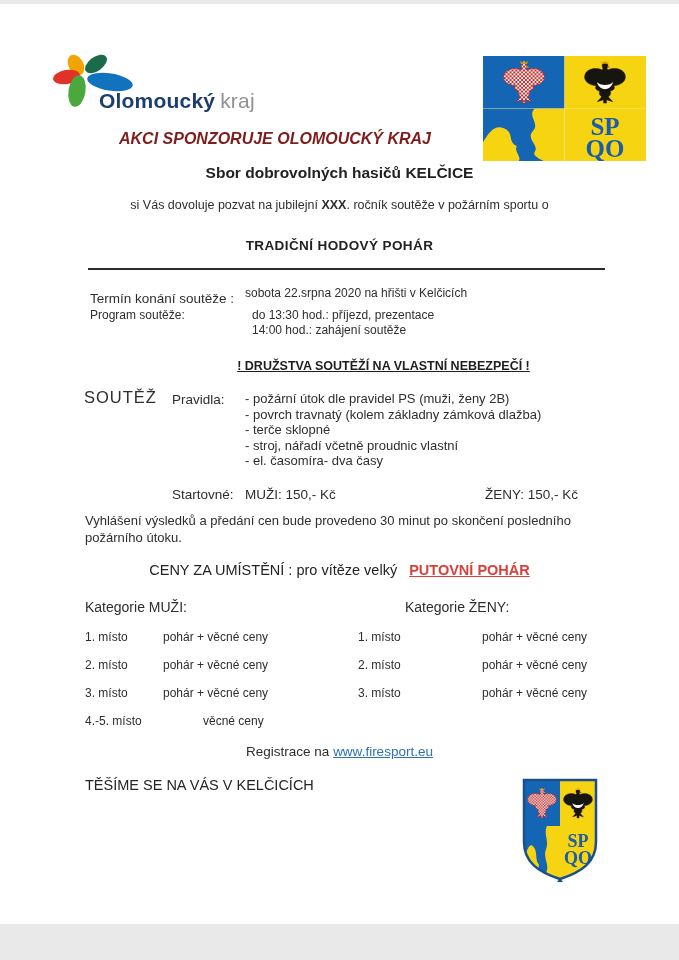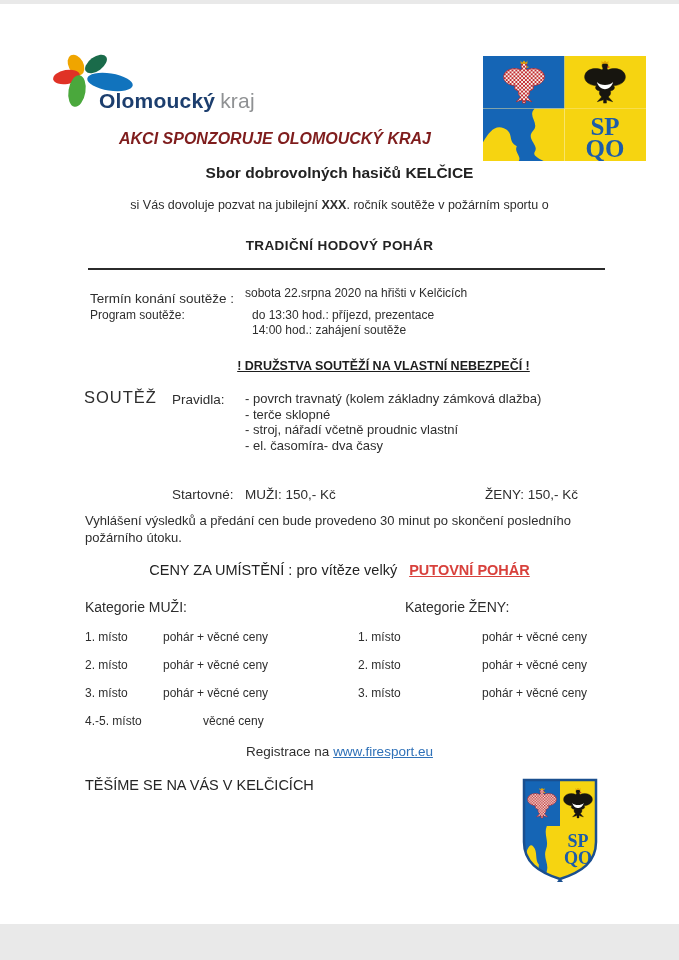--- a/index.html
+++ b/index.html
@@ -111,20 +111,21 @@
   <div class="abs program-label">Program soutěže:</div>
   <div class="abs program-items">
     <div>do 13:30 hod.: příjezd, prezentace</div>
     <div>14:00 hod.: zahájení soutěže</div>
   </div>
   <div class="abs center warning">! DRUŽSTVA SOUTĚŽÍ NA VLASTNÍ NEBEZPEČÍ !</div>
 
   <div class="abs soutez">SOUTĚŽ</div>
   <div class="abs pravidla">Pravidla:</div>
   <div class="abs rules">
+    <div>- požární útok dle pravidel PS (muži, ženy 2B)</div>
     <div>- povrch travnatý (kolem základny zámková dlažba)</div>
     <div>- terče sklopné</div>
     <div>- stroj, nářadí včetně proudnic vlastní</div>
     <div>- el. časomíra- dva časy</div>
   </div>
   <div class="abs fee-label">Startovné:</div>
   <div class="abs fee-men">MUŽI: 150,- Kč</div>
   <div class="abs fee-women">ŽENY: 150,- Kč</div>
 
   <div class="abs announce">Vyhlášení výsledků a předání cen bude provedeno 30 minut po skončení posledního požárního útoku.</div>

